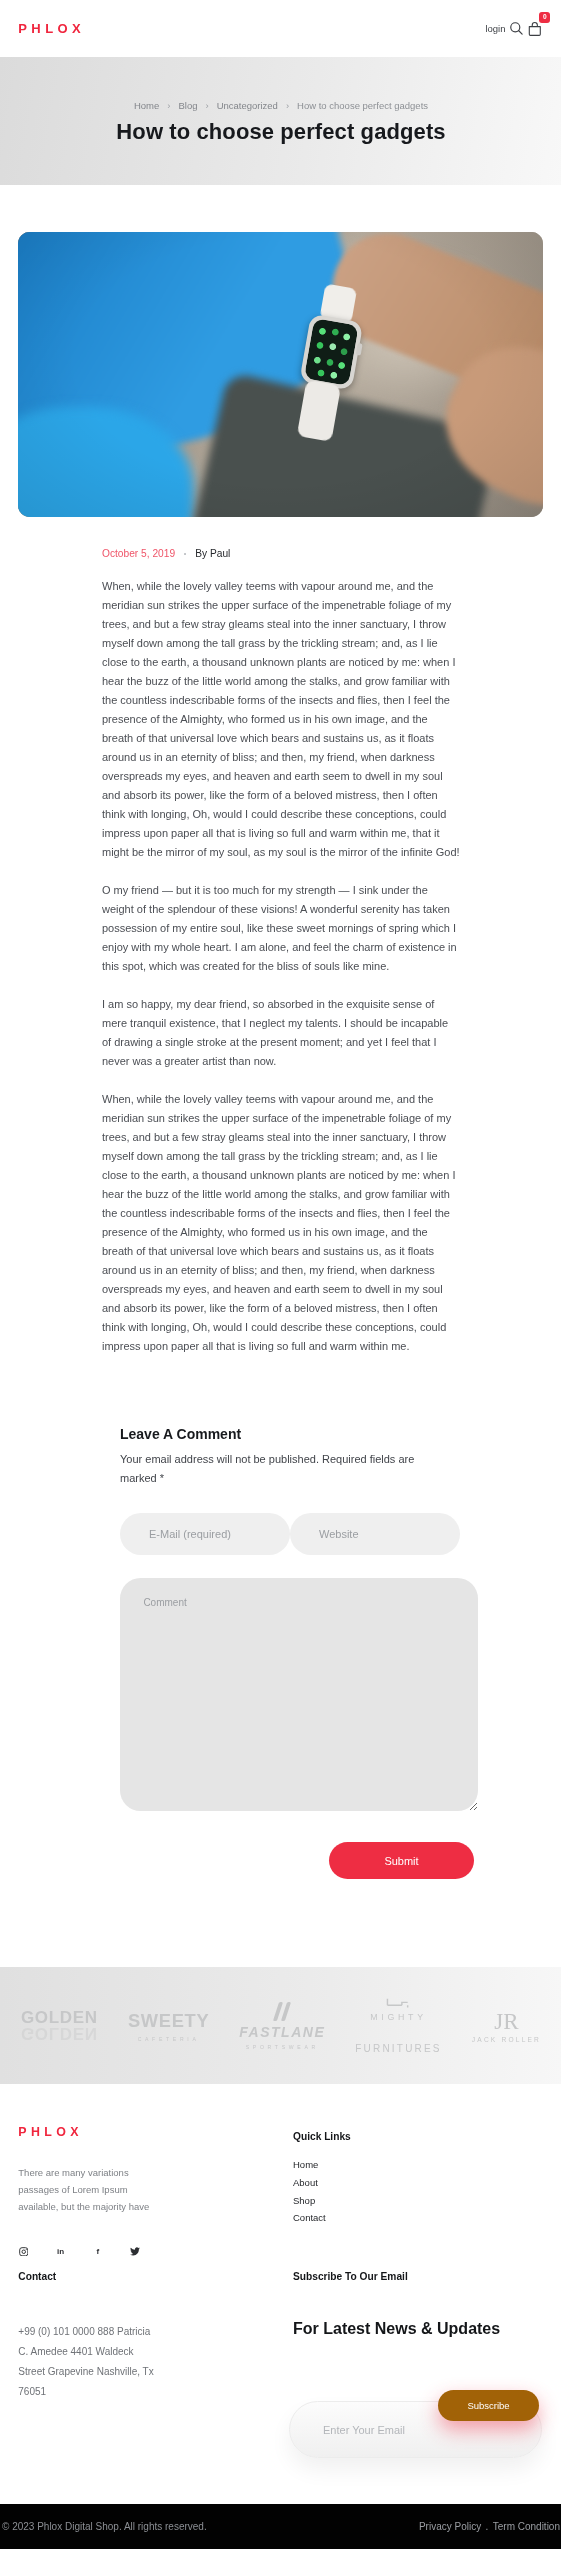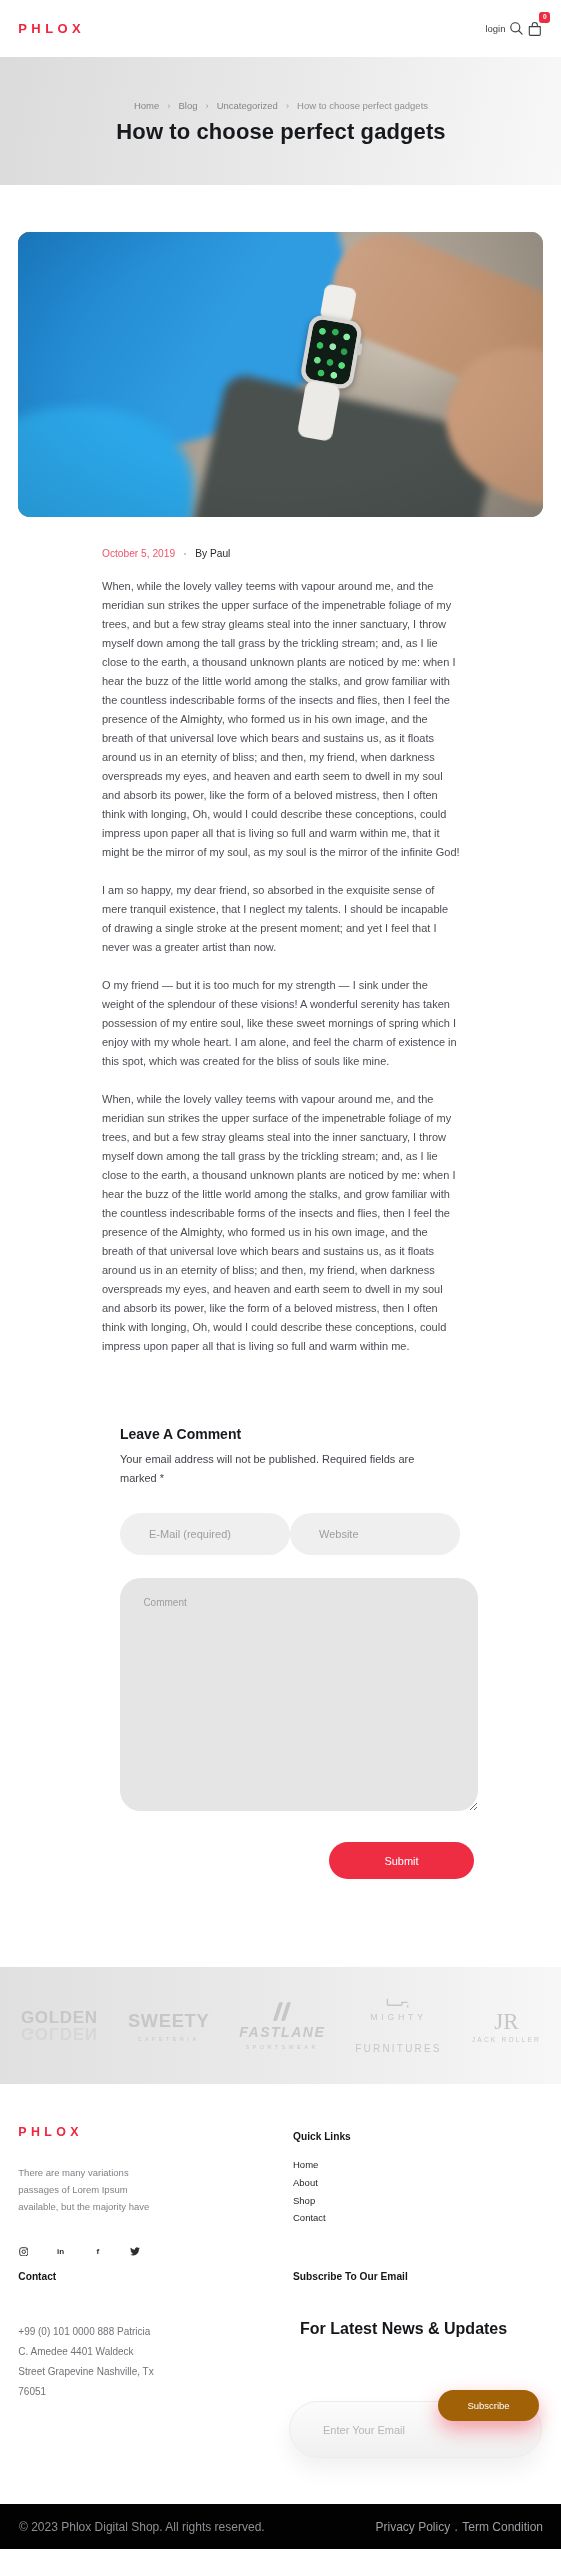--- a/index.html
+++ b/index.html
@@ -96,27 +96,27 @@
   .f-about{position:absolute;left:18.3px;top:80px;width:146px;font-size:9.5px;line-height:17px;color:#7e8186}
   .f-social{position:absolute;left:18.3px;top:162px;display:flex;gap:27px;align-items:center;color:#2c2e32}
   .f-social .s-ic{width:10.2px;height:10.2px;display:flex;align-items:center;justify-content:center;font-size:8px;font-weight:700;cursor:pointer}
   .f-h{position:absolute;font-size:10.2px;font-weight:800;color:#141619}
   .f-contact-h{left:18.3px;top:187px}
   .f-contact{position:absolute;left:18.3px;top:238px;font-size:10px;line-height:20px;color:#6f7277}
   .f-ql-h{left:293px;top:47px}
   .f-ql{position:absolute;left:293px;top:72px;font-size:9.5px;line-height:17.6px;color:#26282c;list-style:none;margin:0;padding:0}
   .f-ql li{cursor:pointer}
   .f-sub-h{left:293px;top:187px}
-  .f-news{position:absolute;left:300px;top:236px;font-size:16px;font-weight:800;color:#141619}
+  .f-news{position:absolute;left:293px;top:236px;font-size:16px;font-weight:800;color:#141619}
   .f-input{position:absolute;left:289px;top:317px;width:253px;height:57px;border-radius:28.5px;background:linear-gradient(180deg,#fcfcfc,#f0f0f0);border:0.7px solid #ececec;box-shadow:0 11.7px 22px rgba(0,0,0,.06);outline:none;padding:0 110px 0 33px;font-size:11px;color:#555}
   .f-input::placeholder{color:#b3b6ba}
   .f-btn{position:absolute;left:438px;top:306px;width:101px;height:31px;border-radius:16px;background:#a16207;color:#fff;border:none;font-size:9.5px;cursor:pointer;box-shadow:0 8.8px 20.5px rgba(238,45,67,.45)}
 
   
-  .bottombar{height:45px;background:#020202;display:flex;align-items:center;justify-content:space-between;padding:0 19px;font-size:12px;color:#8c8f94}
+  .bottombar{height:45px;background:#020202;display:flex;align-items:center;justify-content:space-between;padding:0 2px;font-size:10px;color:#8c8f94}
   .bb-links{display:flex;gap:4.4px;color:#9b9ea3}
   .bb-links span{cursor:pointer}
 </style>
 </head>
 <body>
 
 <div class="hdr">
   <div class="logo">PHLOX</div>
   <div class="hdr-right">
     <span class="login">login</span>
@@ -170,22 +170,22 @@
 </div>
 
 <div class="meta">
   <span class="date">October 5, 2019</span>
   <span class="dot">•</span>
   <span class="author">By Paul</span>
 </div>
 
 <div class="article">
   <p>When, while the lovely valley teems with vapour around me, and the meridian sun strikes the upper surface of the impenetrable foliage of my trees, and but a few stray gleams steal into the inner sanctuary, I throw myself down among the tall grass by the trickling stream; and, as I lie close to the earth, a thousand unknown plants are noticed by me: when I hear the buzz of the little world among the stalks, and grow familiar with the countless indescribable forms of the insects and flies, then I feel the presence of the Almighty, who formed us in his own image, and the breath of that universal love which bears and sustains us, as it floats around us in an eternity of bliss; and then, my friend, when darkness overspreads my eyes, and heaven and earth seem to dwell in my soul and absorb its power, like the form of a beloved mistress, then I often think with longing, Oh, would I could describe these conceptions, could impress upon paper all that is living so full and warm within me, that it might be the mirror of my soul, as my soul is the mirror of the infinite God!</p>
+  <p>O my friend — but it is too much for my strength — I sink under the weight of the splendour of these visions! A wonderful serenity has taken possession of my entire soul, like these sweet mornings of spring which I enjoy with my whole heart. I am alone, and feel the charm of existence in this spot, which was created for the bliss of souls like mine.</p>
   <p>I am so happy, my dear friend, so absorbed in the exquisite sense of mere tranquil existence, that I neglect my talents. I should be incapable of drawing a single stroke at the present moment; and yet I feel that I never was a greater artist than now.</p>
-  <p>O my friend — but it is too much for my strength — I sink under the weight of the splendour of these visions! A wonderful serenity has taken possession of my entire soul, like these sweet mornings of spring which I enjoy with my whole heart. I am alone, and feel the charm of existence in this spot, which was created for the bliss of souls like mine.</p>
   <p>When, while the lovely valley teems with vapour around me, and the meridian sun strikes the upper surface of the impenetrable foliage of my trees, and but a few stray gleams steal into the inner sanctuary, I throw myself down among the tall grass by the trickling stream; and, as I lie close to the earth, a thousand unknown plants are noticed by me: when I hear the buzz of the little world among the stalks, and grow familiar with the countless indescribable forms of the insects and flies, then I feel the presence of the Almighty, who formed us in his own image, and the breath of that universal love which bears and sustains us, as it floats around us in an eternity of bliss; and then, my friend, when darkness overspreads my eyes, and heaven and earth seem to dwell in my soul and absorb its power, like the form of a beloved mistress, then I often think with longing, Oh, would I could describe these conceptions, could impress upon paper all that is living so full and warm within me.</p>
 </div>
 
 <div class="comment">
   <h3>Leave A Comment</h3>
   <div class="note">Your email address will not be published. Required fields are marked *</div>
   <div class="frow">
     <input class="pill-input" type="text" placeholder="E-Mail (required)" style="">
     <input class="pill-input" type="text" placeholder="Website" style="">
   </div>

